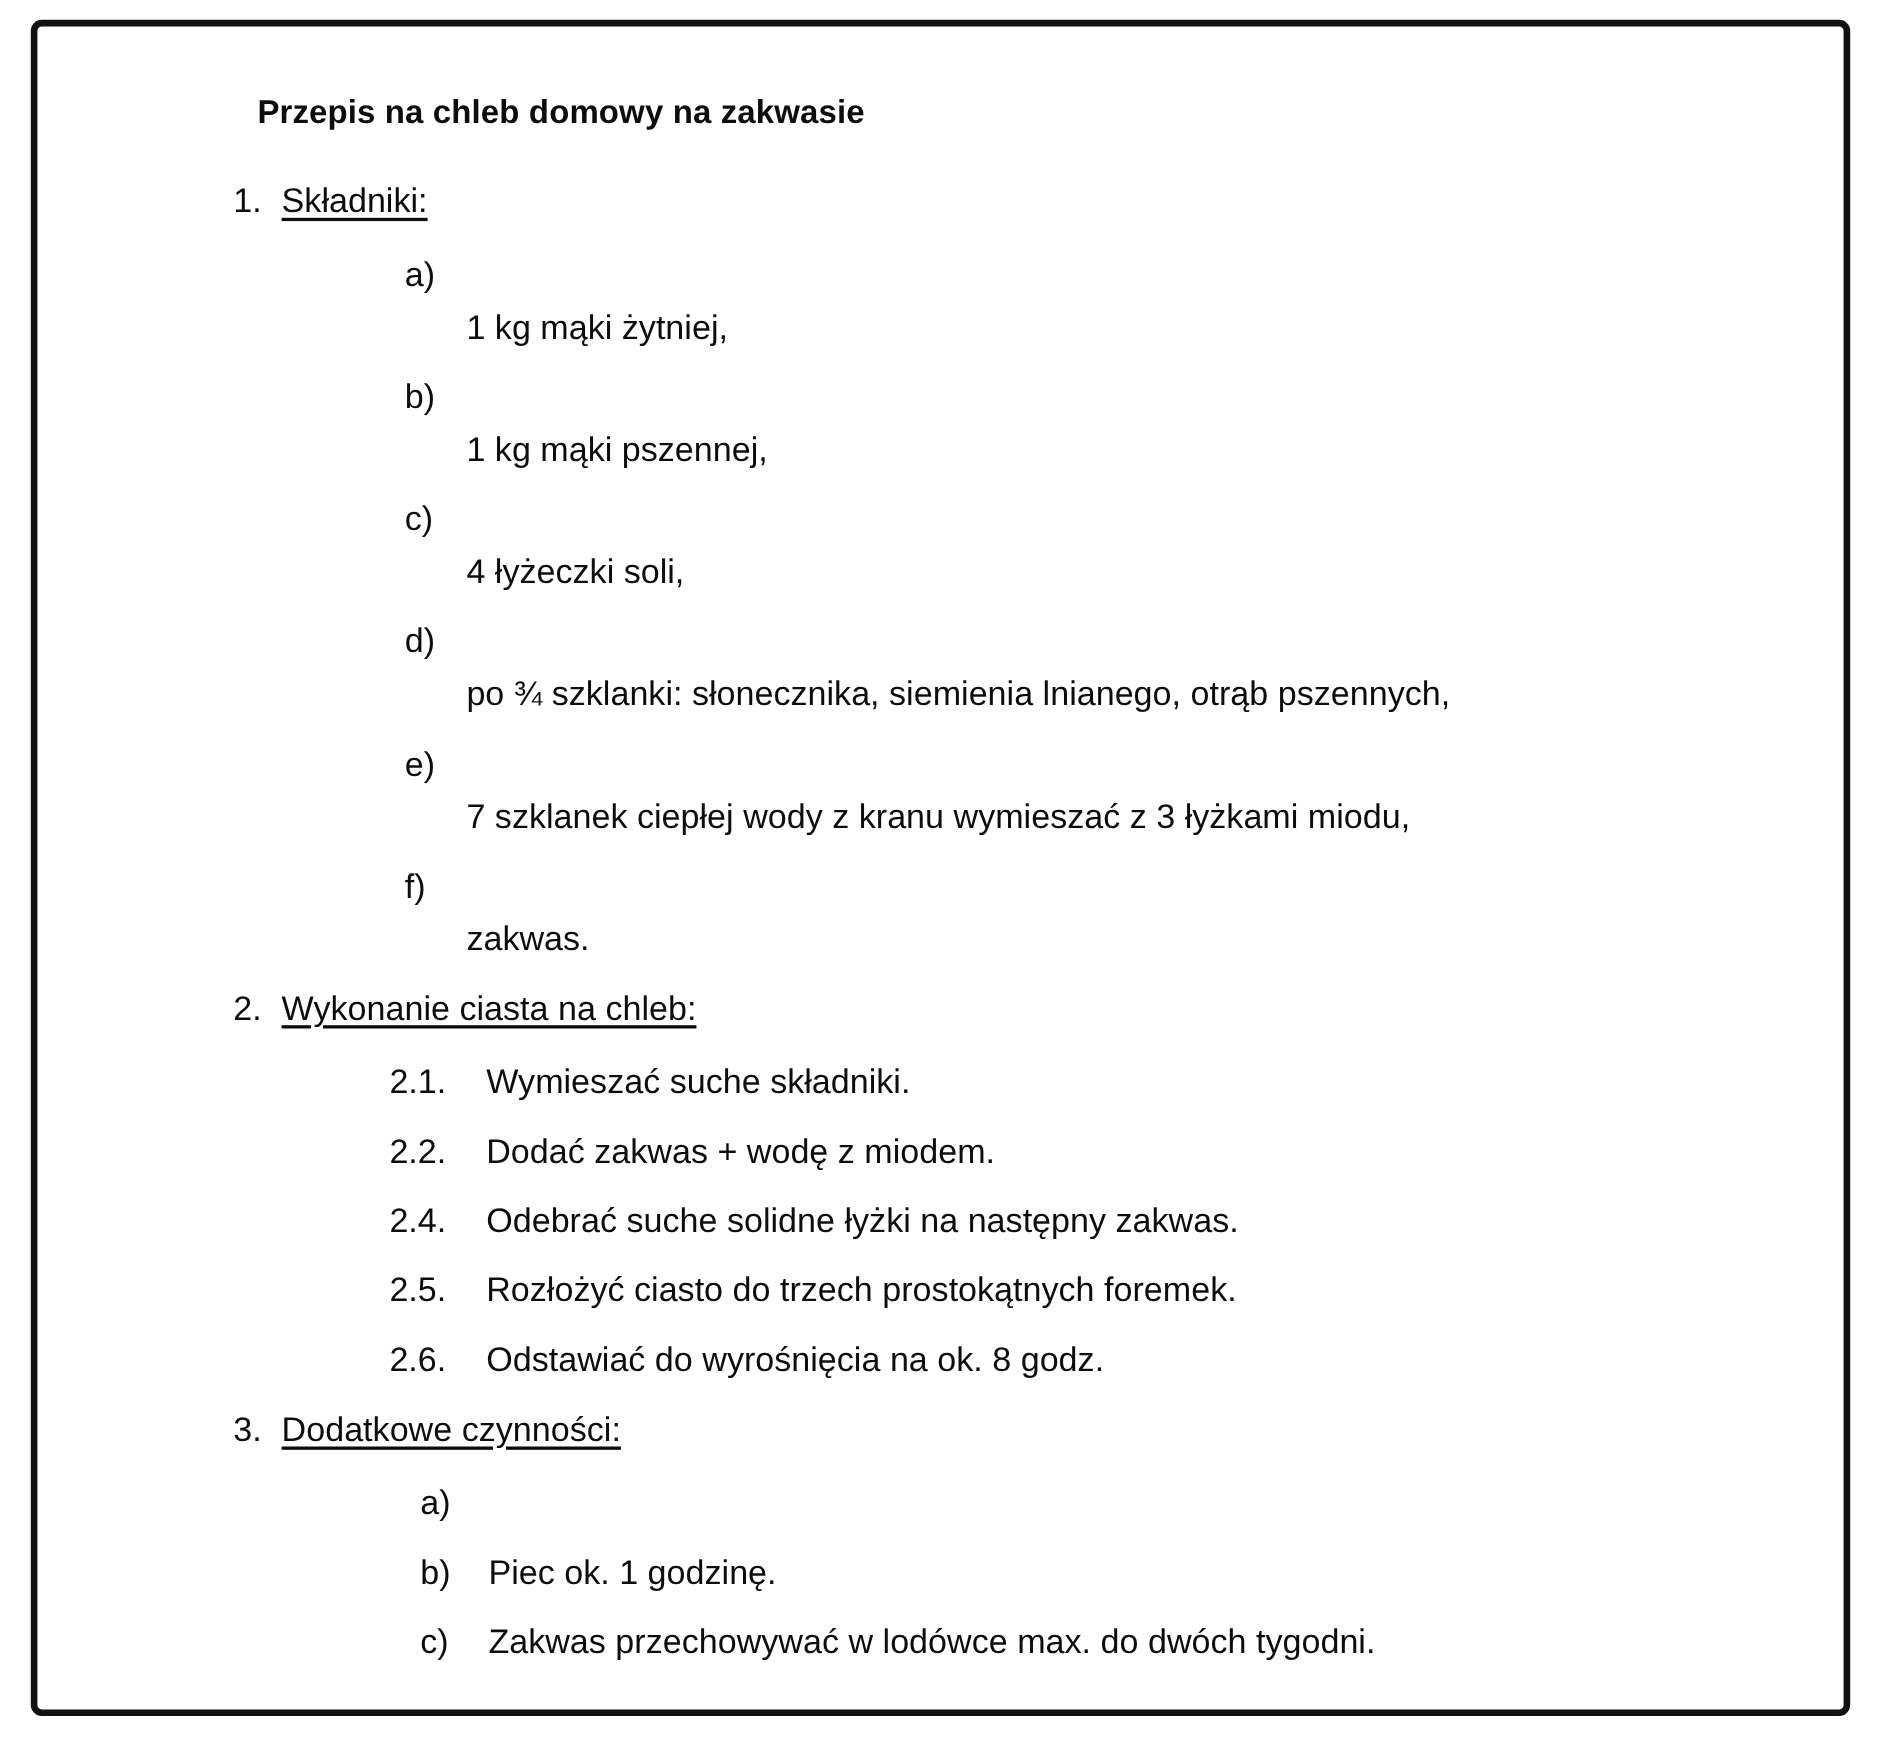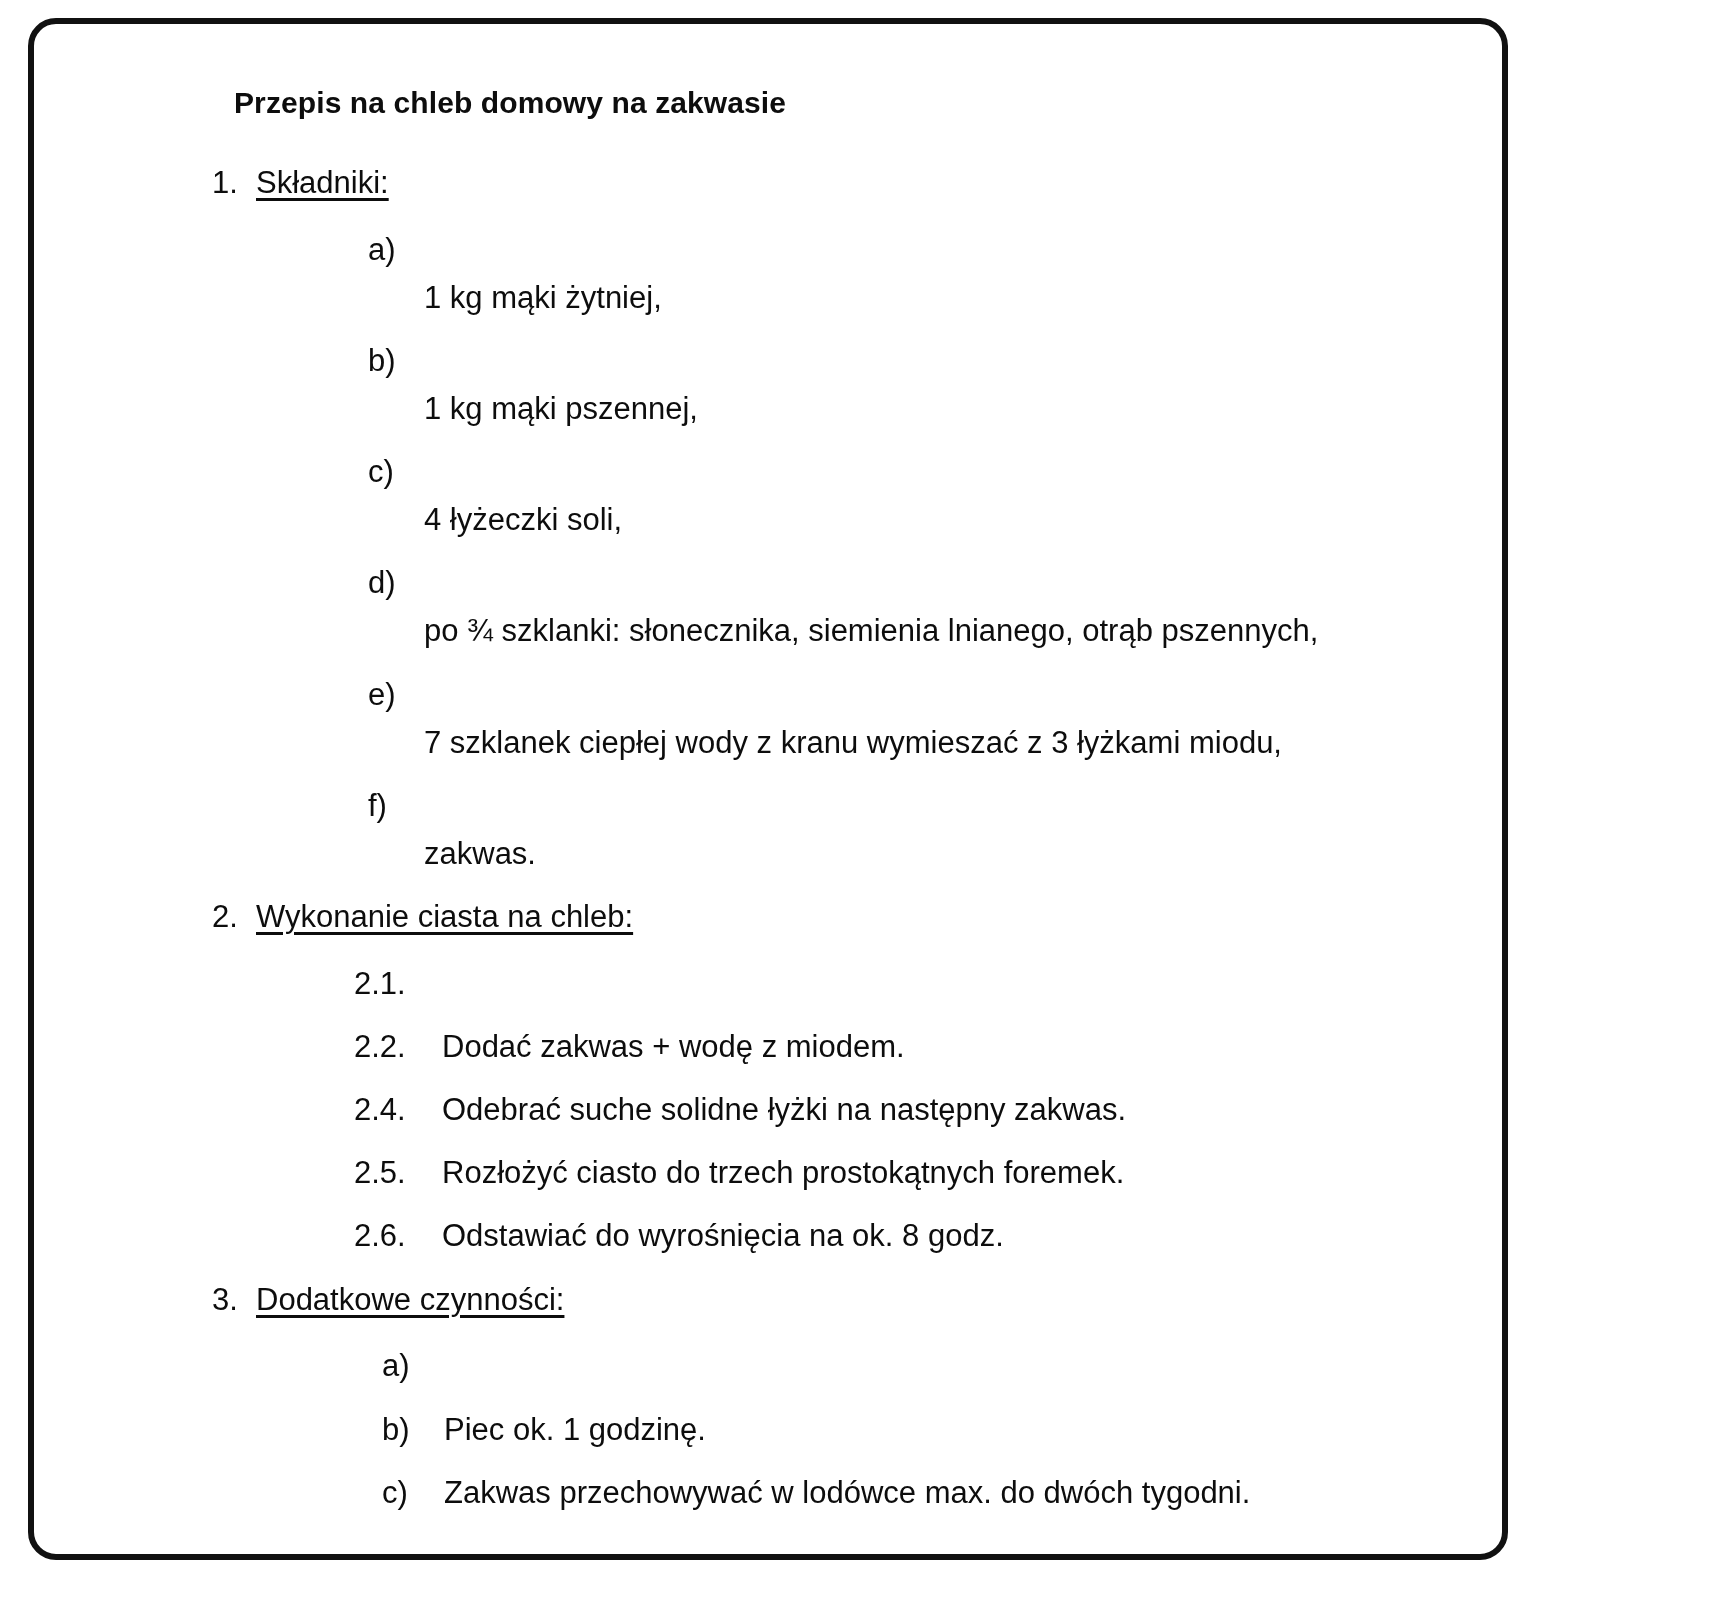--- a/index.html
+++ b/index.html
@@ -12,25 +12,25 @@
     height: 1600px;
     font-family: "Liberation Sans", sans-serif;
     color: #0d0d0d;
     overflow: hidden;
   }
 
   .page-frame {
     position: absolute;
     left: 28px;
     top: 18px;
-    width: 1480px;
+    width: 1654px;
     height: 1542px;
     box-sizing: border-box;
     border: 6px solid #111111;
-    border-radius: 28px;
+    border-radius: 10px;
     background: #ffffff;
   }
 
   .doc-body {
     position: absolute;
     left: 170px;
     top: 62px;
     right: 40px;
   }
 
@@ -146,20 +146,21 @@
     </div>
 
     <div class="section-block sec2">
       <div class="section-row">
         <span class="section-num">2.</span>
         <span class="section-title">Wykonanie ciasta na chleb:</span>
       </div>
       <ul class="sub-list decimals">
         <li class="sub-item">
           <span class="sub-marker">2.1.</span>
+          <span class="sub-text">Wymieszać suche składniki.</span>
         </li>
         <li class="sub-item">
           <span class="sub-marker">2.2.</span>
           <span class="sub-text">Dodać zakwas + wodę z miodem.</span>
         </li>
         <li class="sub-item">
           <span class="sub-marker">2.4.</span>
           <span class="sub-text">Odebrać suche solidne łyżki na następny zakwas.</span>
         </li>
         <li class="sub-item">

